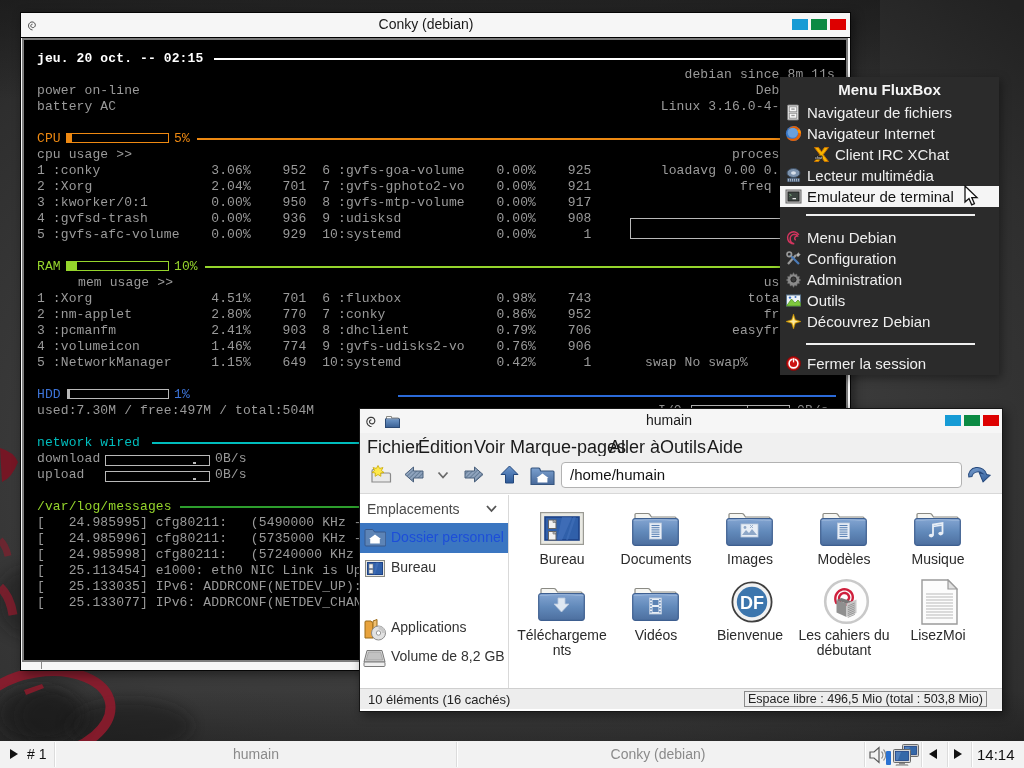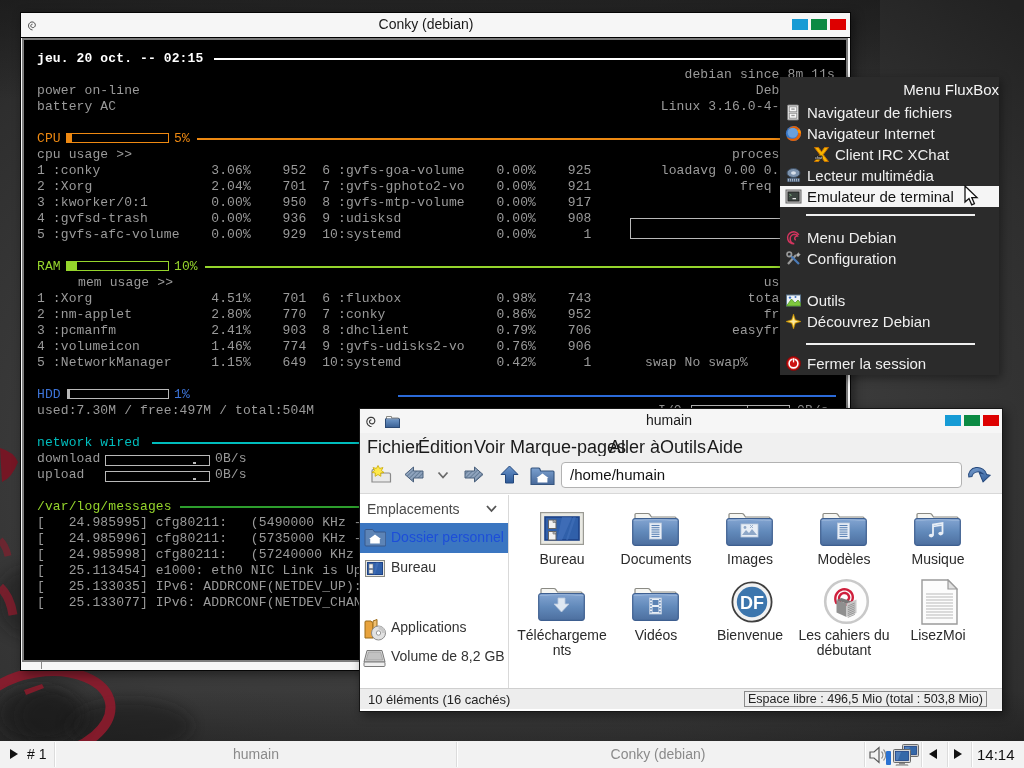--- a/index.html
+++ b/index.html
@@ -23,21 +23,21 @@
 .ckw{color:#ffffff;font-weight:bold;}
 .cko{color:#ee8912;}
 .ckg{color:#95d52c;}
 .ckb{color:#3d74d8;}
 .ckc{color:#00bdbd;}
 .hr{position:absolute;height:2px;}
 .bar{position:absolute;height:10px;border:1px solid;}
 .fill{position:absolute;left:1px;top:1px;height:6px;}
 
 #menu{position:absolute;left:780px;top:77px;width:219px;height:298px;background:#2b2b2b;box-shadow:2px 3px 9px rgba(0,0,0,0.4);}
-#menu .title{position:absolute;left:0;top:4px;width:100%;text-align:right;color:#f5f5f5;font-size:15px;}
+#menu .title{position:absolute;left:0;top:4px;width:100%;text-align:center;color:#f5f5f5;font-size:15px;font-weight:bold;}
 .mi{position:absolute;left:0;width:219px;height:21px;color:#efefef;font-size:15px;}
 .mi .lab{position:absolute;left:27px;top:2px;}
 .mi .ic{position:absolute;left:5px;top:2px;width:17px;height:17px;}
 .mi.sel{background:#f5f5f5;color:#111;}
 .msep{position:absolute;left:26px;width:169px;height:2px;background:#f0f0f0;}
 
 #fm{position:absolute;left:359px;top:408px;width:644px;height:304px;background:#fff;border:1px solid #161616;box-shadow:3px 3px 10px rgba(0,0,0,0.45);}
 #fm .tb{position:absolute;left:0;top:0;width:642px;height:24px;background:#f6f6f6;}
 #fm .tb .ttl{position:absolute;left:0;top:3px;width:618px;text-align:center;font-size:14px;color:#1a1a1a;}
 #fm .menubar{position:absolute;left:0;top:24px;width:642px;height:23px;background:#f0f0f0;font-size:18px;color:#1a1a1a;}
@@ -252,20 +252,29 @@
     </div>
 <div class="mi" style="top:171px;">
       <span class="ic"><svg width="17" height="17" viewBox="0 0 17 17">
           <path d="M3 14 L11 5" stroke="#9a9a9a" stroke-width="2.2"></path>
           <path d="M11 5 l2.5-2.5 a3 3 0 0 0 2 2 L13 7 Z" fill="#b5b5b5" stroke="#777" stroke-width="0.5"></path>
           <path d="M14 14 L5 5" stroke="#4a7ab8" stroke-width="2.2"></path>
           <circle cx="4.3" cy="4.3" r="2.3" fill="none" stroke="#9a9a9a" stroke-width="1.6"></circle>
         </svg></span>
       <span class="lab">Configuration</span>
     </div>
+<div class="mi" style="top:192px;">
+      <span class="ic"><svg width="17" height="17" viewBox="0 0 17 17">
+          <g fill="#8a8a8a" stroke="#555" stroke-width="0.5">
+            <path d="M8.5 1.5 l1.2 2 2.2-.6 .4 2.3 2.3 .4 -.6 2.2 2 1.2 -2 1.2 .6 2.2 -2.3 .4 -.4 2.3 -2.2-.6 -1.2 2 -1.2-2 -2.2 .6 -.4-2.3 -2.3-.4 .6-2.2 -2-1.2 2-1.2 -.6-2.2 2.3-.4 .4-2.3 2.2 .6Z"></path>
+          </g>
+          <circle cx="8.5" cy="8.5" r="2.6" fill="#3a3a3a" stroke="#222"></circle>
+        </svg></span>
+      <span class="lab">Administration</span>
+    </div>
 <div class="mi" style="top:213px;">
       <span class="ic"><svg width="17" height="17" viewBox="0 0 17 17">
           <rect x="1.5" y="3" width="14" height="11" fill="#eef3f8" stroke="#5a748c"></rect>
           <path d="M1.5 14 L6.5 7 L10 11 L13 8 L15.5 11 L15.5 14 Z" fill="#7ec93e" stroke="#4c8c1e" stroke-width="0.7"></path>
           <circle cx="5" cy="5.6" r="1.2" fill="#3a70c0"></circle>
           <circle cx="10.5" cy="5" r="1" fill="#3a70c0"></circle>
         </svg></span>
       <span class="lab">Outils</span>
     </div>
 <div class="mi" style="top:234px;">

